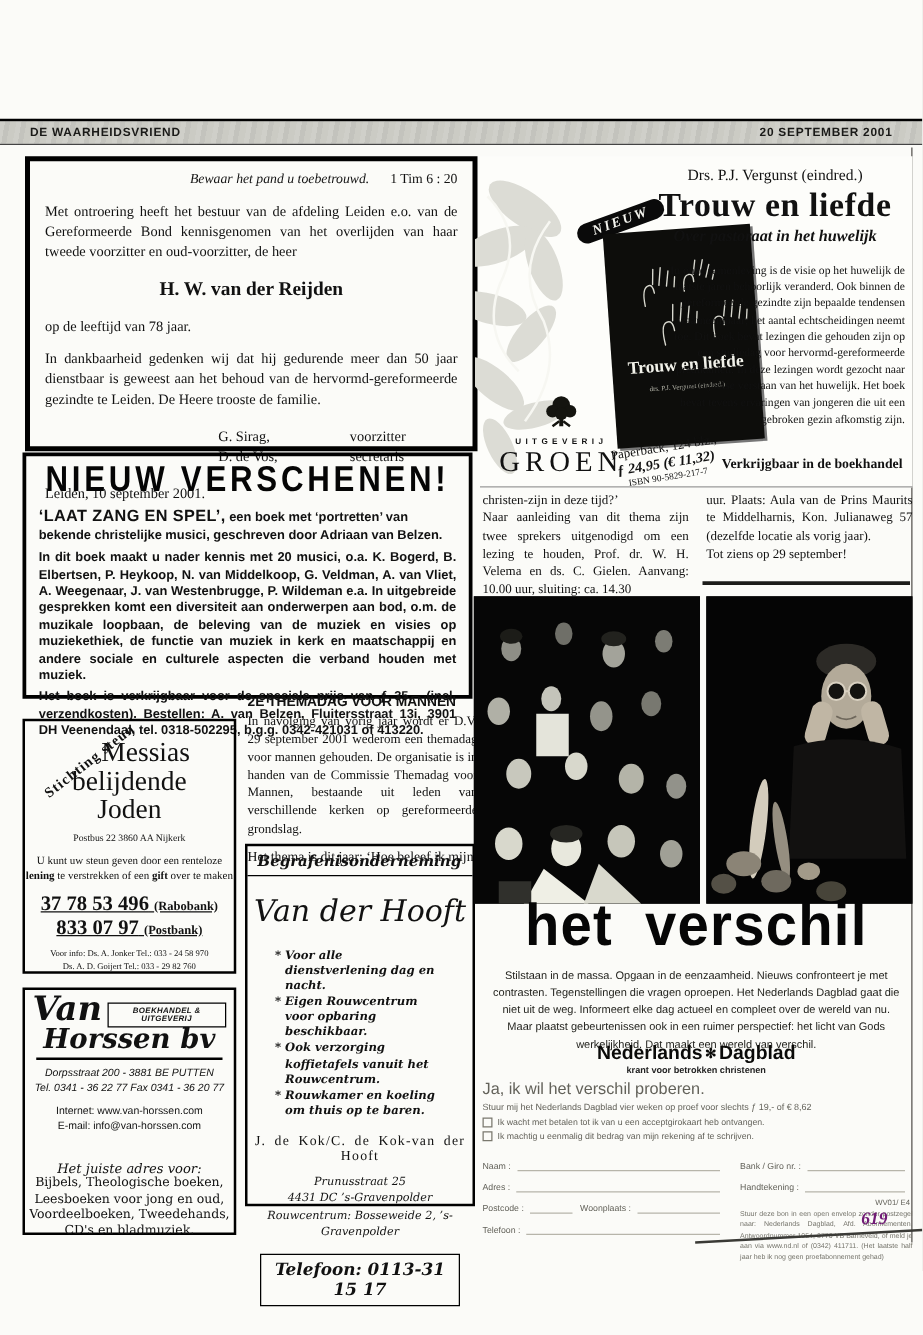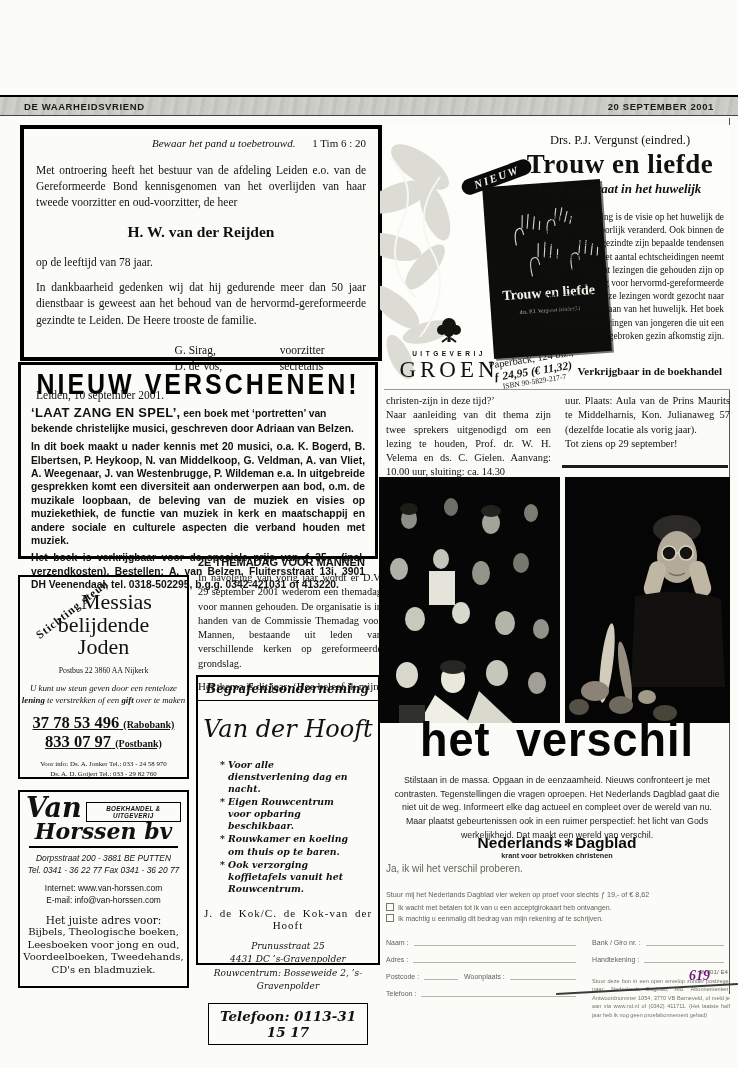--- a/index.html
+++ b/index.html
@@ -38,40 +38,40 @@
 
   
   #messias{left:18px;top:575px;width:167px;height:200px;border:2px solid #000;text-align:center;}
   #mes-arc{position:absolute;left:8px;top:26px;transform:rotate(-38deg);font-weight:bold;
     font-size:11.5px;letter-spacing:1px;}
   #mes-title{margin-top:14px;font-size:22px;line-height:1.03;}
   #mes-title .l1{padding-left:26px;display:block;}
   #mes-title .l2{display:block;}
   #mes-title .l3{display:block;}
   #mes-addr{font-size:7.8px;margin-top:7px;}
-  #mes-body{font-size:8.8px;line-height:1.35;margin-top:8px;font-style:italic;}
+  #mes-body{font-size:8.8px;line-height:1.35;margin-top:8px;}
   .mes-bank{font-weight:bold;font-size:16.5px;line-height:1.15;text-decoration:underline;}
   .mes-bank .lbl{font-size:10px;}
   #mes-banks{margin-top:7px;}
   #mes-info{font-size:6.9px;line-height:1.5;margin-top:7px;}
 
   
   #vanhorssen{left:18px;top:790px;width:167px;height:192px;border:2px solid #000;
     text-align:center;font-family:"Liberation Sans",sans-serif;padding-top:2px;box-sizing:content-box;}
   #vh-row1{display:flex;align-items:flex-start;justify-content:flex-start;padding:0 6px;}
   #vh-van{font-family:"DejaVu Serif",serif;font-style:italic;font-weight:bold;font-size:27px;line-height:1;}
   #vh-tag{border:1px solid #000;font-size:6.3px;font-style:italic;font-weight:bold;
     padding:2px 4px;margin:8px 0 0 4px;letter-spacing:.3px;}
   #vh-name2{font-family:"DejaVu Serif",serif;font-style:italic;font-weight:bold;font-size:22px;
     margin-top:-4px;border-bottom:2px solid #000;display:inline-block;padding:0 6px 2px;}
   #vh-addr{font-style:italic;font-size:8.4px;margin-top:5px;}
   #vh-tel{font-style:italic;font-size:8.4px;margin-top:2px;}
   #vh-net{font-size:8.4px;margin-top:8px;}
   #vh-mail{font-size:8.4px;margin-top:2px;}
-  #vh-head{font-family:"DejaVu Serif",serif;font-size:10.5px;margin-top:9px;}
+  #vh-head{font-family:"DejaVu Serif",serif;font-size:10.5px;margin-top:24px;font-style:italic;}
   .vh-line{font-family:"DejaVu Serif",serif;font-size:10px;line-height:1.25;}
 
   
   #themadag{left:198px;top:556px;width:184px;}
   #thema-head{font-family:"Liberation Sans",sans-serif;font-weight:bold;font-size:11px;margin-bottom:3px;}
   .thema-p{font-size:10.4px;line-height:1.37;margin:0 0 8px;text-align:justify;}
   .thema-last{font-size:11px;line-height:1.37;margin:0;}
 
   
   #hooft{left:196px;top:675px;width:184px;height:290px;border:2px solid #000;text-align:center;box-sizing:border-box;}
@@ -127,21 +127,21 @@
   #verschil-body{left:392px;top:774px;width:330px;text-align:center;
     font-family:"Liberation Sans",sans-serif;font-size:8.8px;line-height:1.55;color:#24241f;}
   #nd-brand{left:384px;top:834px;width:346px;text-align:center;
     font-family:"Liberation Sans",sans-serif;font-weight:900;font-size:15.5px;color:#0a0a08;}
   #nd-brand .logo{display:inline-block;font-size:11px;transform:translateY(-1px);padding:0 2px;}
   #nd-sub{left:384px;top:851px;width:346px;text-align:center;
     font-family:"Liberation Sans",sans-serif;font-weight:bold;font-size:7.3px;color:#222;}
 
   
   #coupon{left:386px;top:863px;width:344px;font-family:"Liberation Sans",sans-serif;color:#63625a;}
-  .cp-line1{font-size:10px;margin-bottom:16px;}
+  .cp-line1{font-size:13px;margin-bottom:3px;}
   .cp-line2{font-size:7.2px;margin-bottom:4px;}
   .cp-check{display:flex;align-items:center;font-size:7px;margin-bottom:3px;}
   .cp-box{width:6px;height:6px;border:1px solid #7a786e;margin-right:4px;flex:none;}
   #cp-grid{display:flex;margin-top:8px;}
   #cp-left{width:57%;}
   #cp-right{width:43%;padding-left:10px;box-sizing:border-box;}
   .cp-row{display:flex;align-items:flex-end;height:17px;font-size:7px;}
   .cp-lbl{flex:none;padding-bottom:1px;}
   .fline{flex:1;border-bottom:1px solid #b7b5aa;margin:0 6px 1px 5px;height:8px;}
   .fline.short{flex:0 0 34px;}
@@ -244,22 +244,22 @@
     <p class="thema-p">In navolging van vorig jaar wordt er D.V. 29 september 2001 wederom een themadag voor mannen gehouden. De organisatie is in handen van de Commissie Themadag voor Mannen, bestaande uit leden van verschillende kerken op gereformeerde grondslag.</p>
     <p class="thema-last">Het thema is dit jaar: ‘Hoe beleef ik mijn</p>
   </div>
 
   <div id="hooft" class="abs">
     <div id="hooft-cat">Begrafenisonderneming</div>
     <div id="hooft-name">Van der Hooft</div>
     <ul id="hooft-bullets">
       <li>* Voor alle dienstverlening dag en nacht.</li>
       <li>* Eigen Rouwcentrum voor opbaring beschikbaar.</li>
+      <li>* Ook verzorging koffietafels vanuit het Rouwcentrum.</li>
       <li>* Rouwkamer en koeling om thuis op te baren.</li>
-      <li>* Ook verzorging koffietafels vanuit het Rouwcentrum.</li>
     </ul>
     <div id="hooft-owners">J. de Kok/C. de Kok-van der Hooft</div>
     <div id="hooft-addr">
       <div>Prunusstraat 25</div>
       <div>4431 DC ’s-Gravenpolder</div>
       <div>Rouwcentrum: Bosseweide 2, ’s-Gravenpolder</div>
     </div>
     <div id="hooft-phone">Telefoon: 0113-31 15 17</div>
   </div>
 

